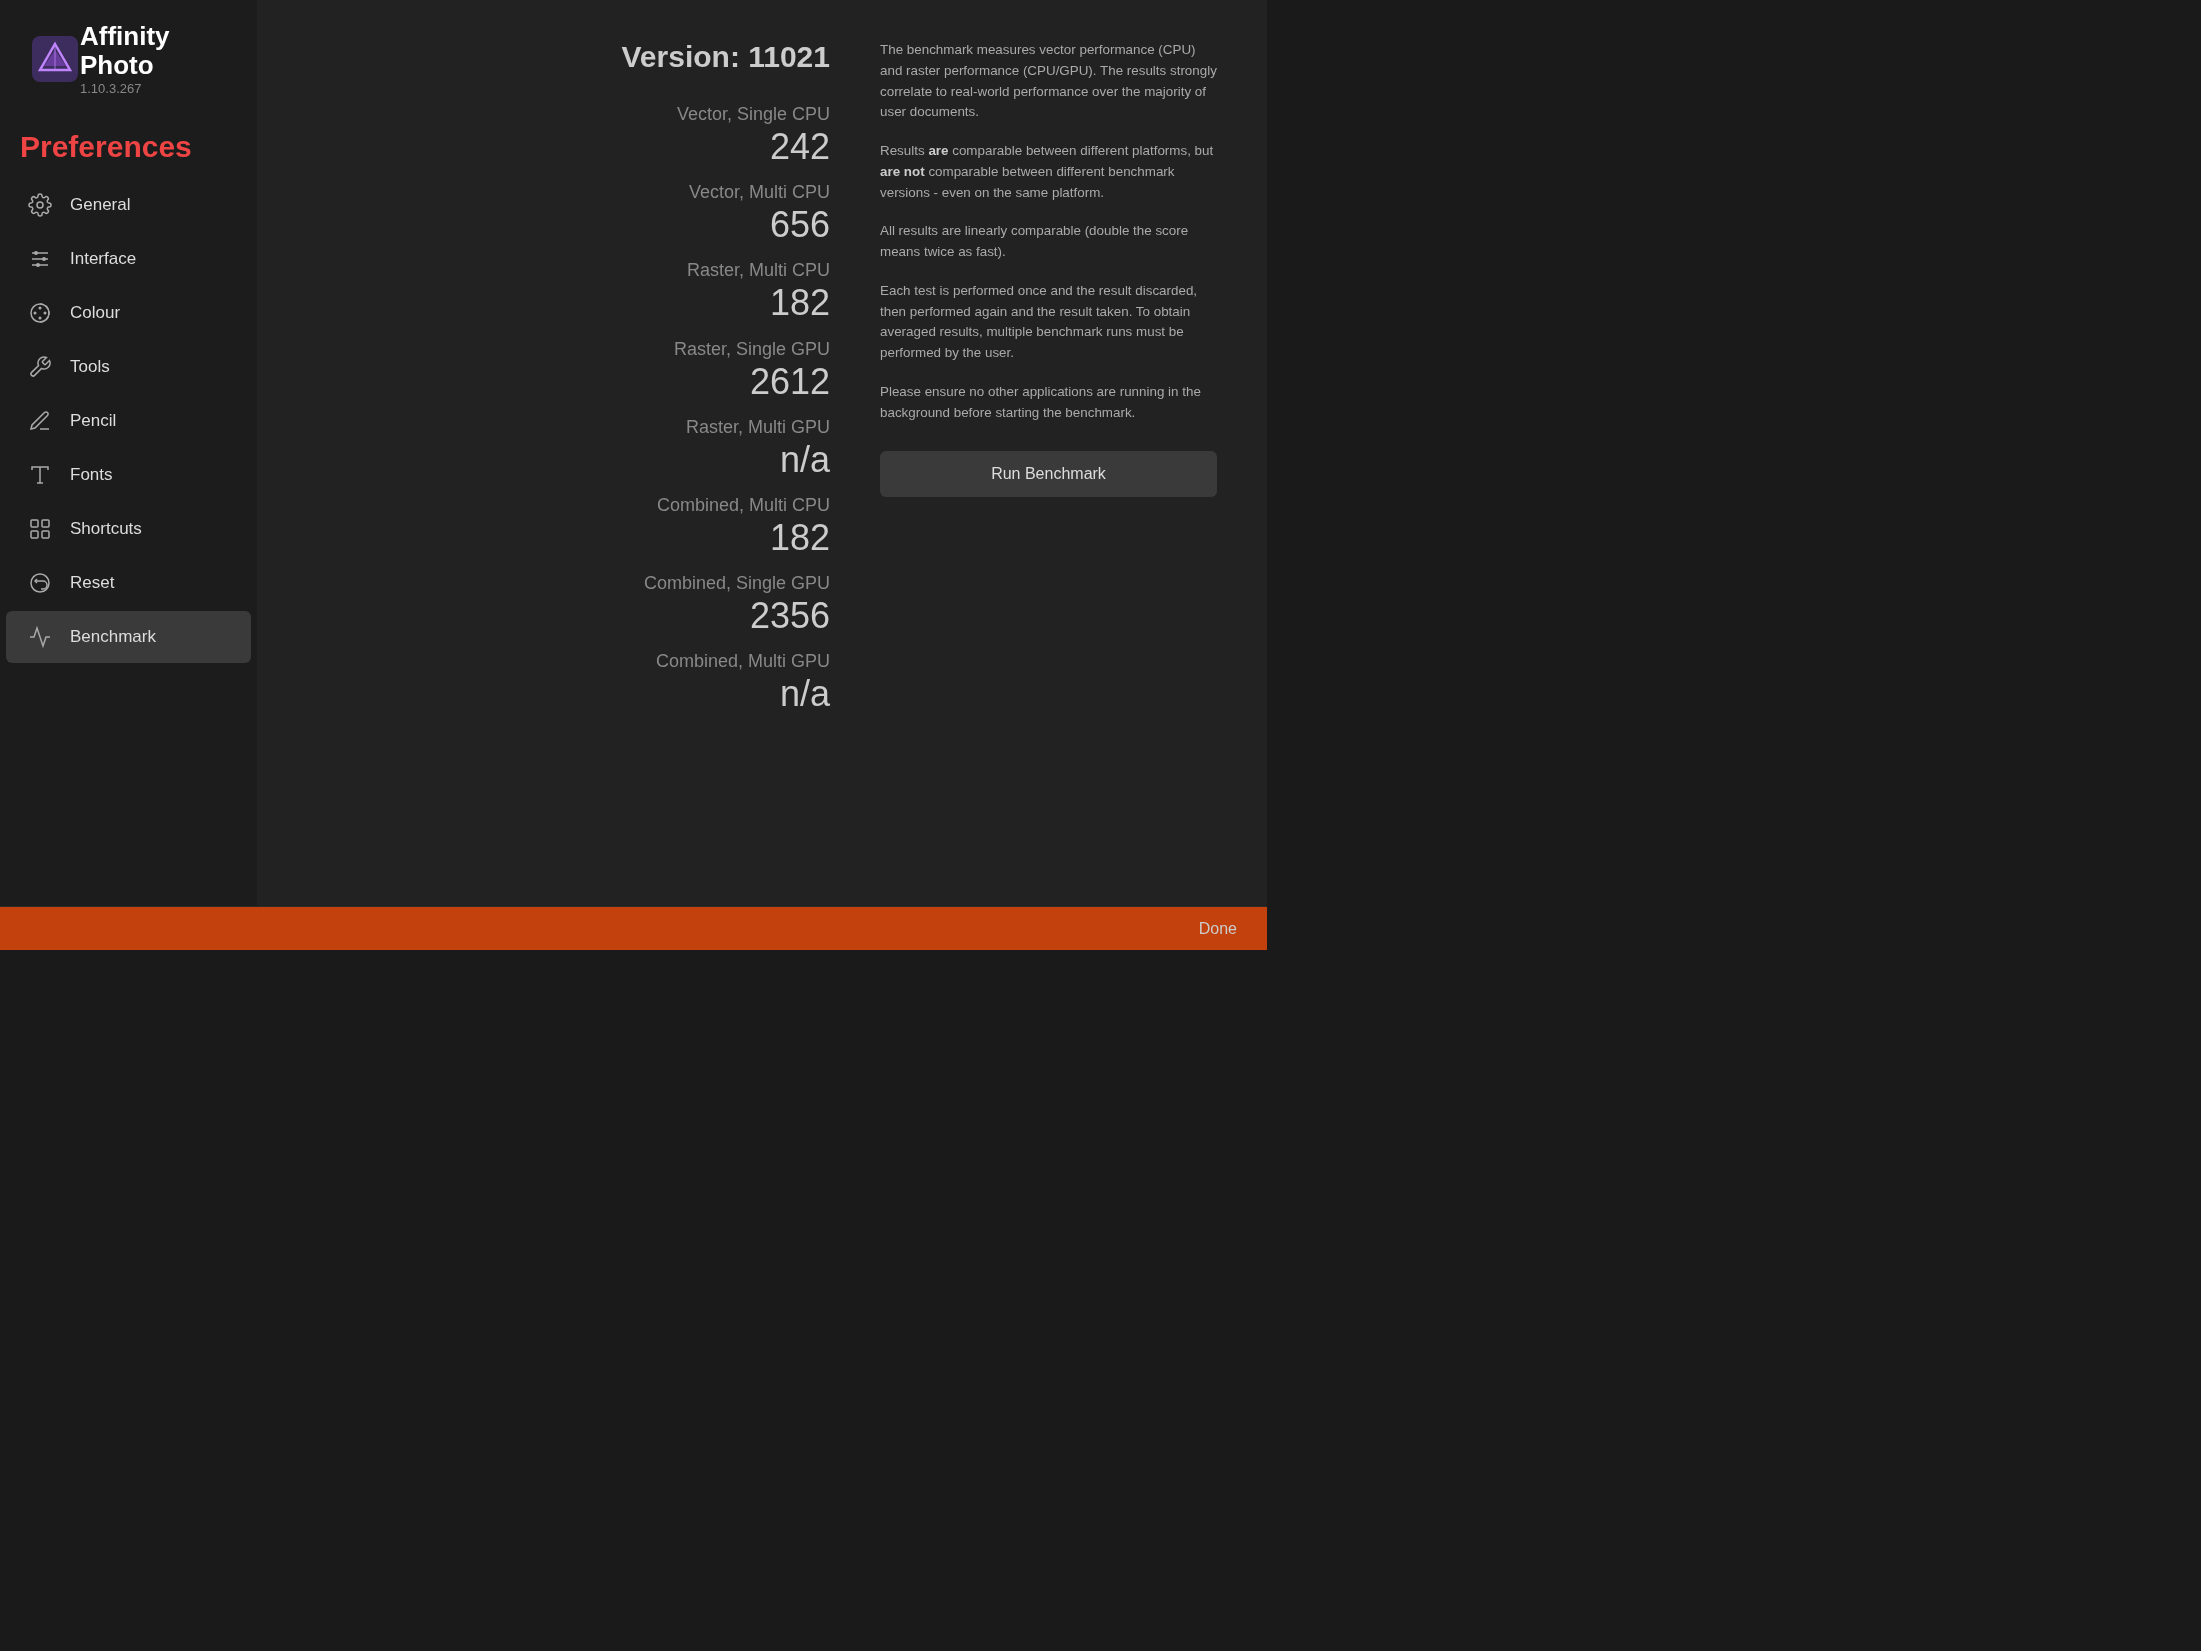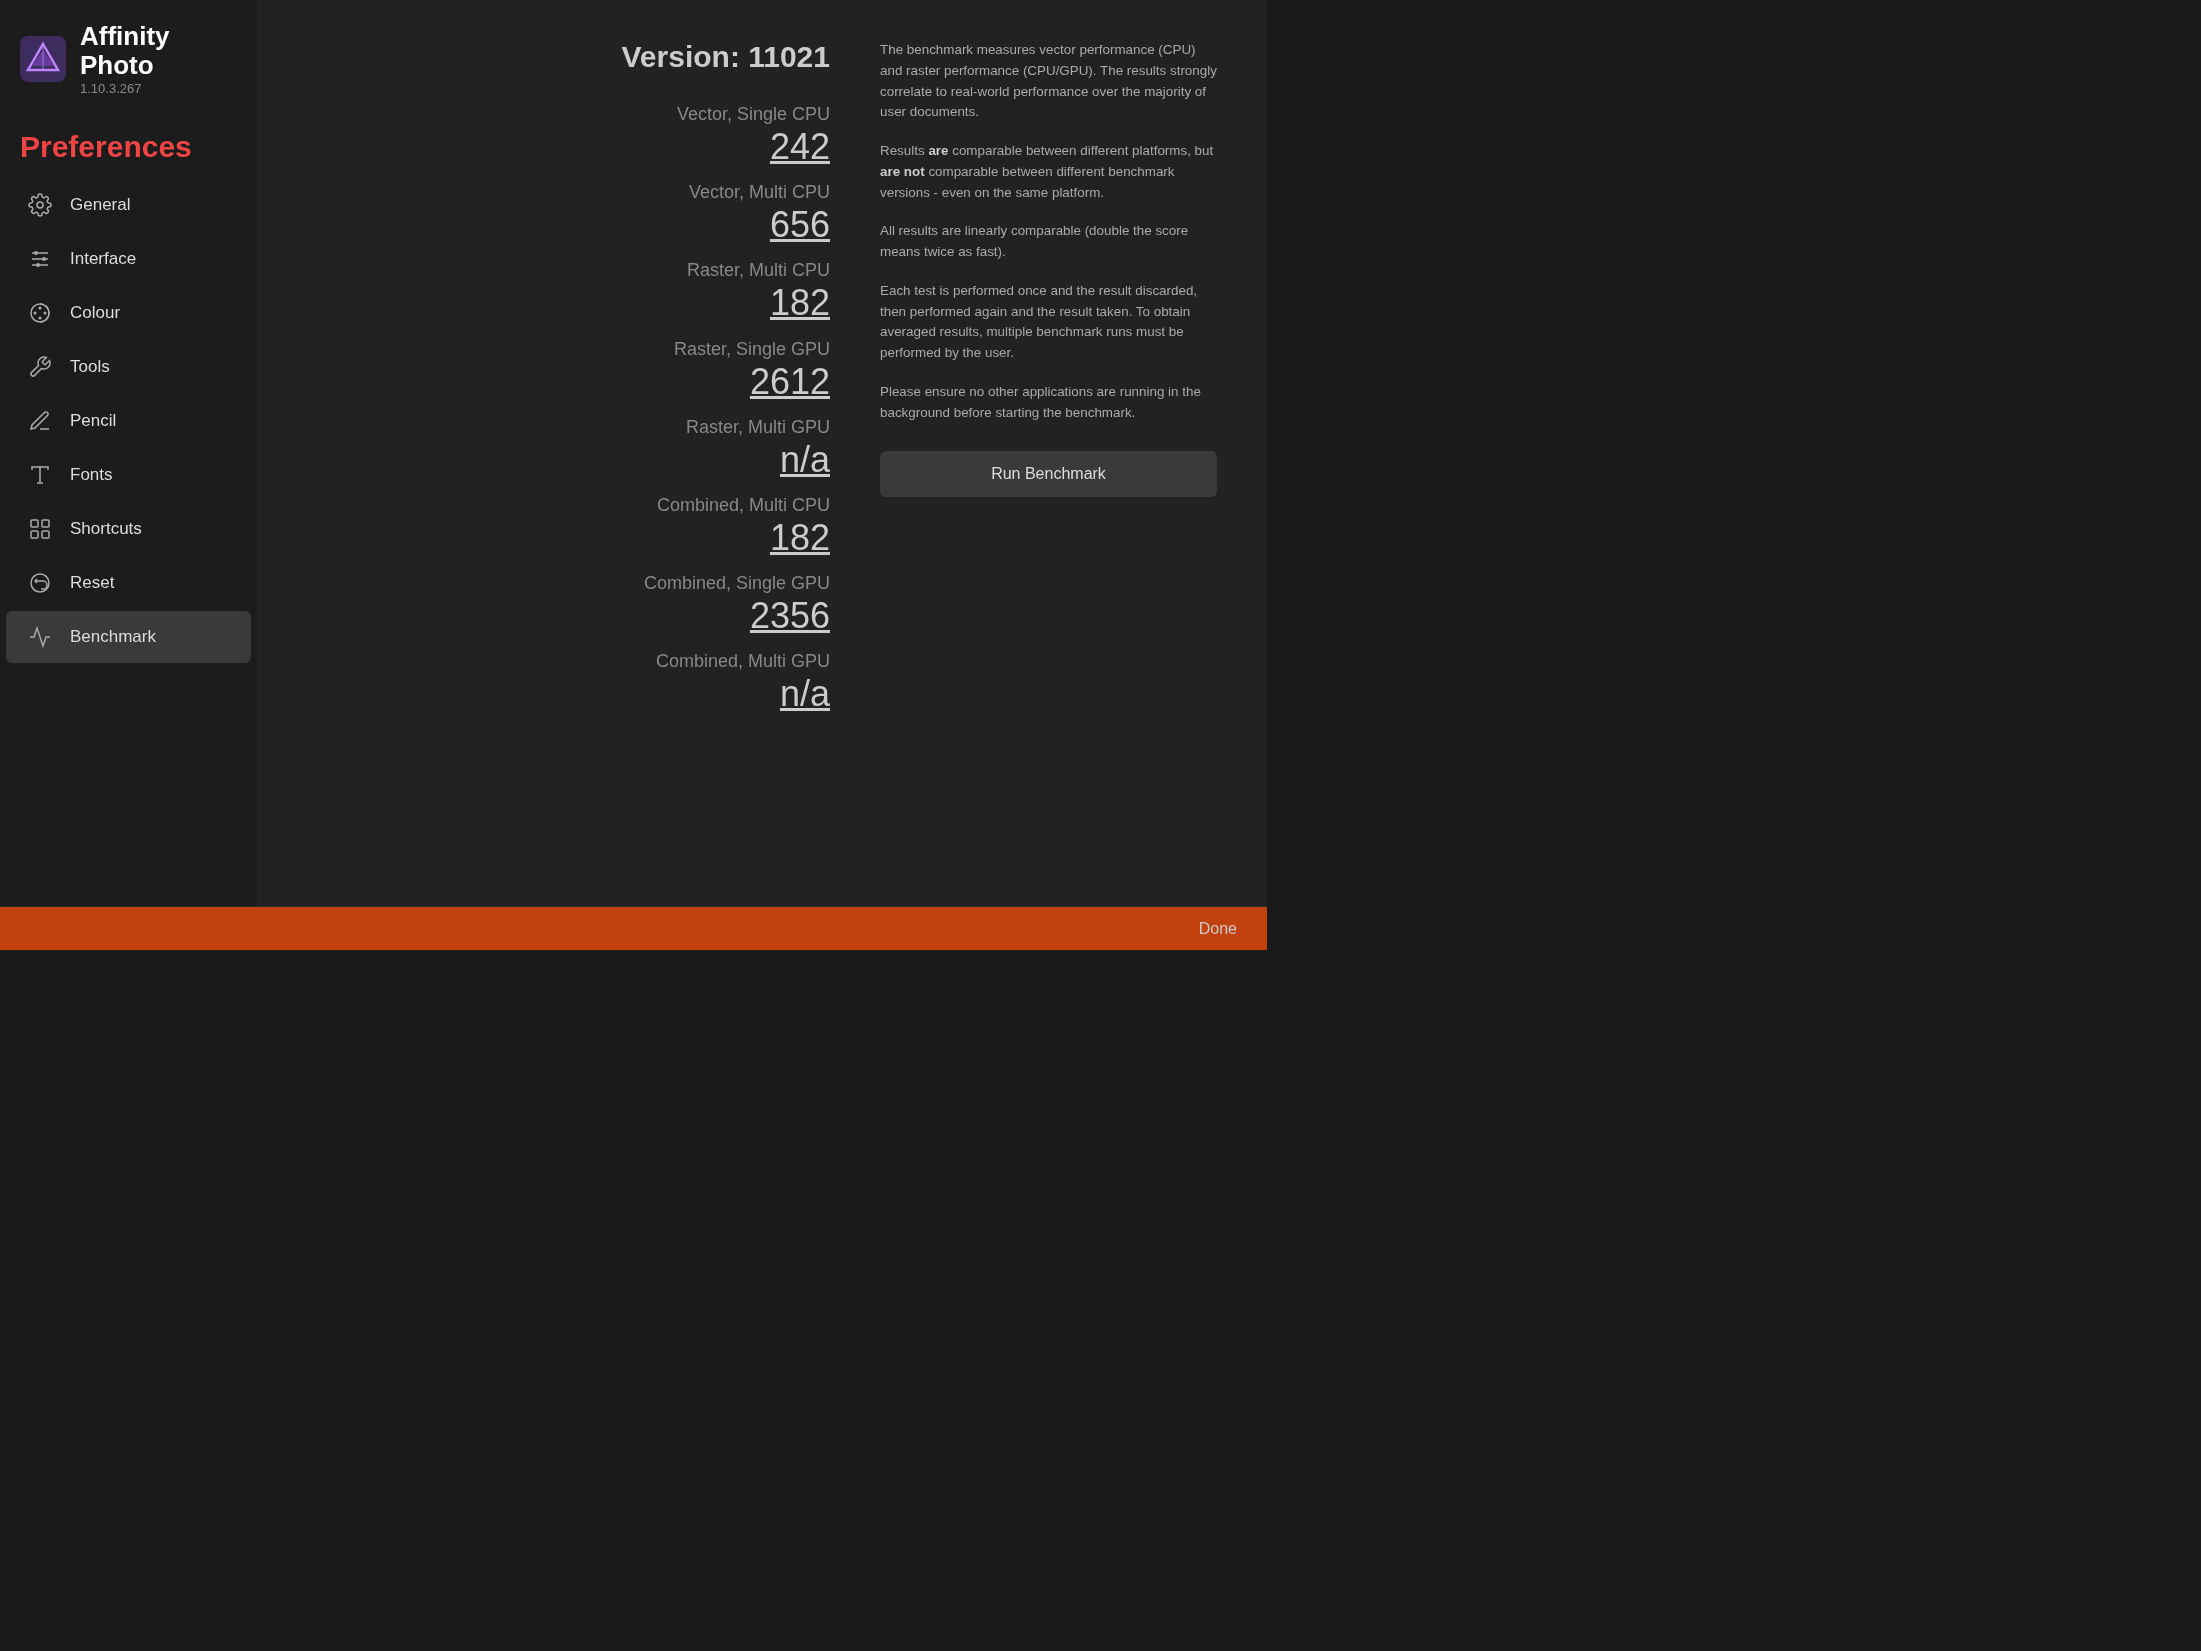--- a/index.html
+++ b/index.html
@@ -28,21 +28,22 @@
       display: flex;
       flex-direction: column;
       padding-bottom: 20px;
       flex-shrink: 0;
     }
 
     .app-header {
       padding: 22px 20px 24px 20px;
       display: flex;
       align-items: center;
-      gap: 14px;
+      gap: 2px;
+      margin-left: 12px;
     }
 
     .app-icon {
       width: 46px;
       height: 46px;
       flex-shrink: 0;
     }
 
     .app-title-block {
       display: flex;
@@ -153,21 +154,20 @@
       font-size: 18px;
       color: #888;
       margin-top: 6px;
     }
 
     .metric-value {
       font-size: 36px;
       color: #ccc;
       font-weight: 300;
       line-height: 1.2;
-      text-decoration: underline;
     }
 
     
     .benchmark-right {
       width: 337px;
       flex-shrink: 0;
       display: flex;
       flex-direction: column;
       gap: 18px;
     }

